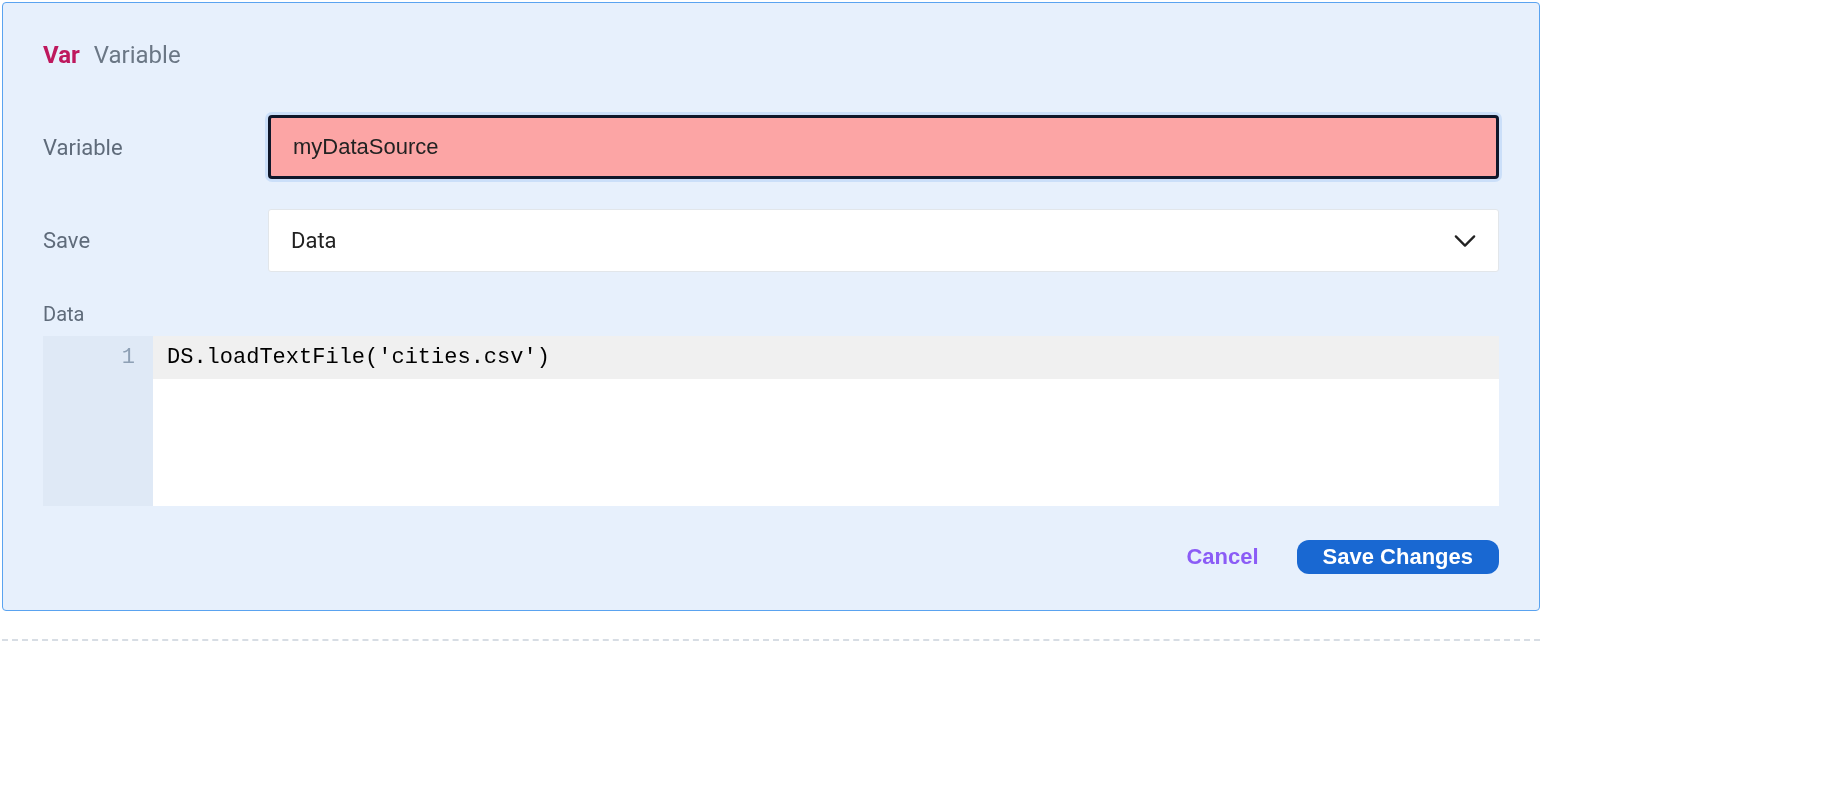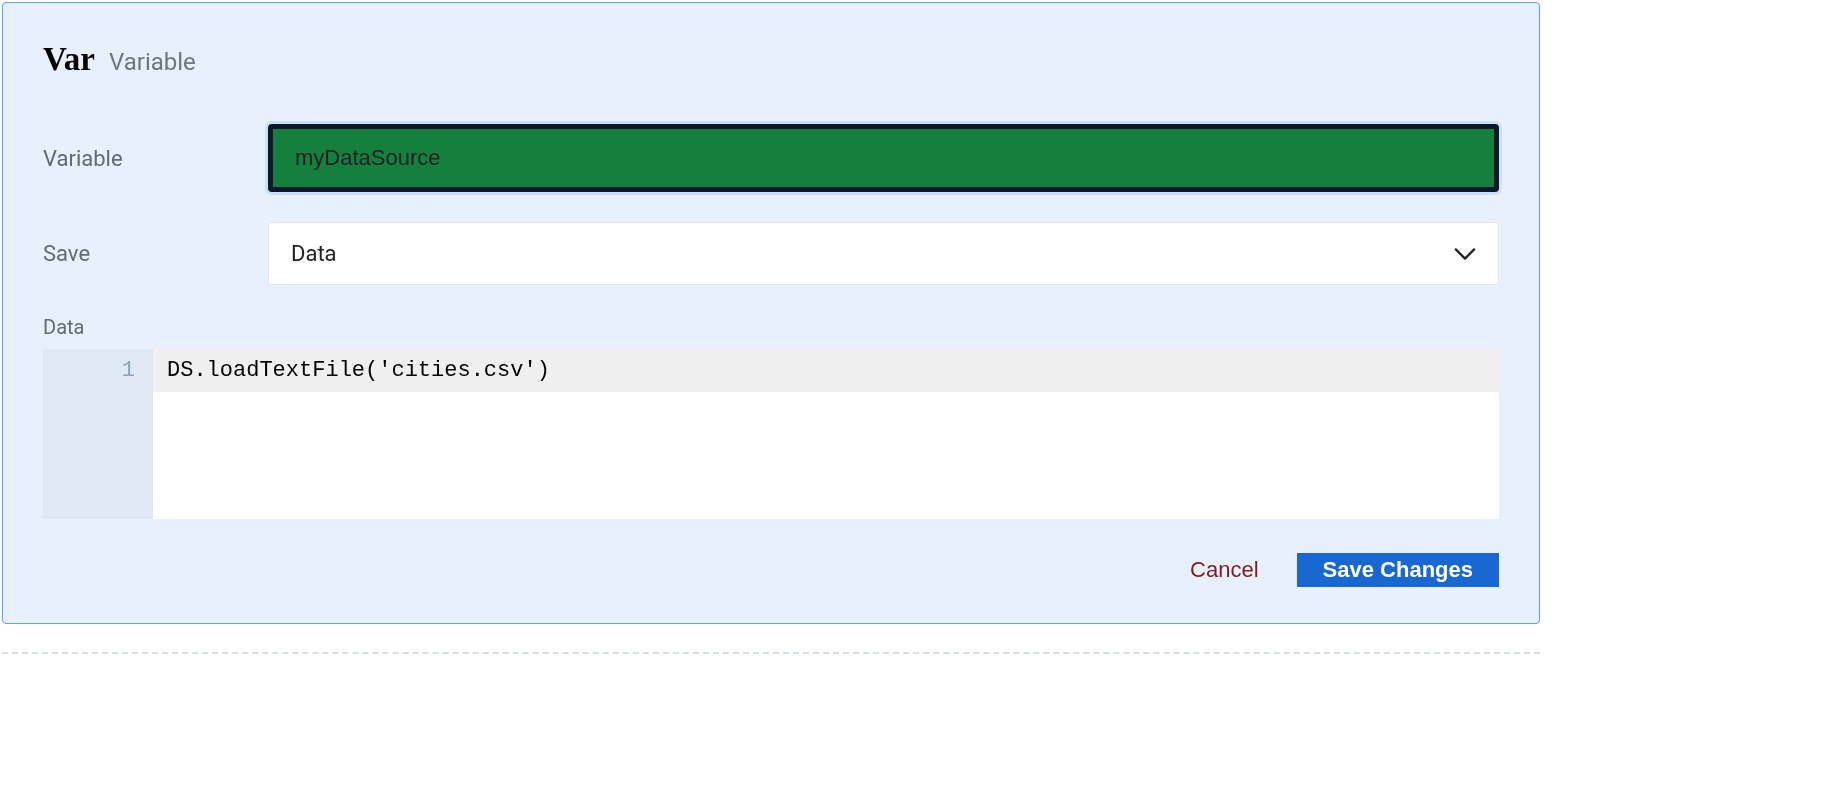--- a/index.html
+++ b/index.html
@@ -21,24 +21,23 @@
     border-radius: 4px;
     padding: 38px 40px 30px 40px;
   }
   .panel-header {
     display: flex;
     align-items: baseline;
     gap: 14px;
     margin-bottom: 46px;
   }
   .tag {
-    color: #000000;
+    color: #be185d;
     font-weight: 700;
-    font-size: 33px;
-    font-family: Liberation Serif, serif;
+    font-size: 24px;
   }
   .tag-sub {
     color: #6b7785;
     font-size: 24px;
     font-weight: 400;
   }
   .form-row {
     display: flex;
     align-items: center;
     margin-bottom: 30px;
@@ -50,22 +49,22 @@
   }
   .form-control-wrapper {
     flex: 1;
     position: relative;
   }
   .text-input {
     width: 100%;
     padding: 16px 22px;
     font-size: 22px;
     color: #222;
-    background: #15803d;
-    border: 5px solid #0f172a;
+    background: #fca5a5;
+    border: 3px solid #0f172a;
     border-radius: 4px;
     outline: none;
     box-shadow: 0 0 0 3px rgba(47,128,237,0.15);
   }
   .select {
     width: 100%;
     padding: 18px 22px;
     font-size: 22px;
     color: #222;
     background: #ffffff;
@@ -122,31 +121,31 @@
   }
   .footer-actions {
     display: flex;
     justify-content: flex-end;
     align-items: center;
     gap: 34px;
   }
   .btn-cancel {
     background: transparent;
     border: none;
-    color: #7f1d1d;
-    font-size: 22px;
-    font-weight: 400;
+    color: #8b5cf6;
+    font-size: 22px;
+    font-weight: 700;
     cursor: pointer;
     padding: 10px 4px;
   }
   .btn-save {
     background: #1968d2;
     color: #ffffff;
     border: none;
-    border-radius: 0;
+    border-radius: 12px;
     font-size: 22px;
     font-weight: 600;
     padding: 4px 26px;
     cursor: pointer;
   }
   .dashed-sep {
     margin-top: 28px;
     border-top: 2px dashed #d7dde4;
     height: 24px;
   }

